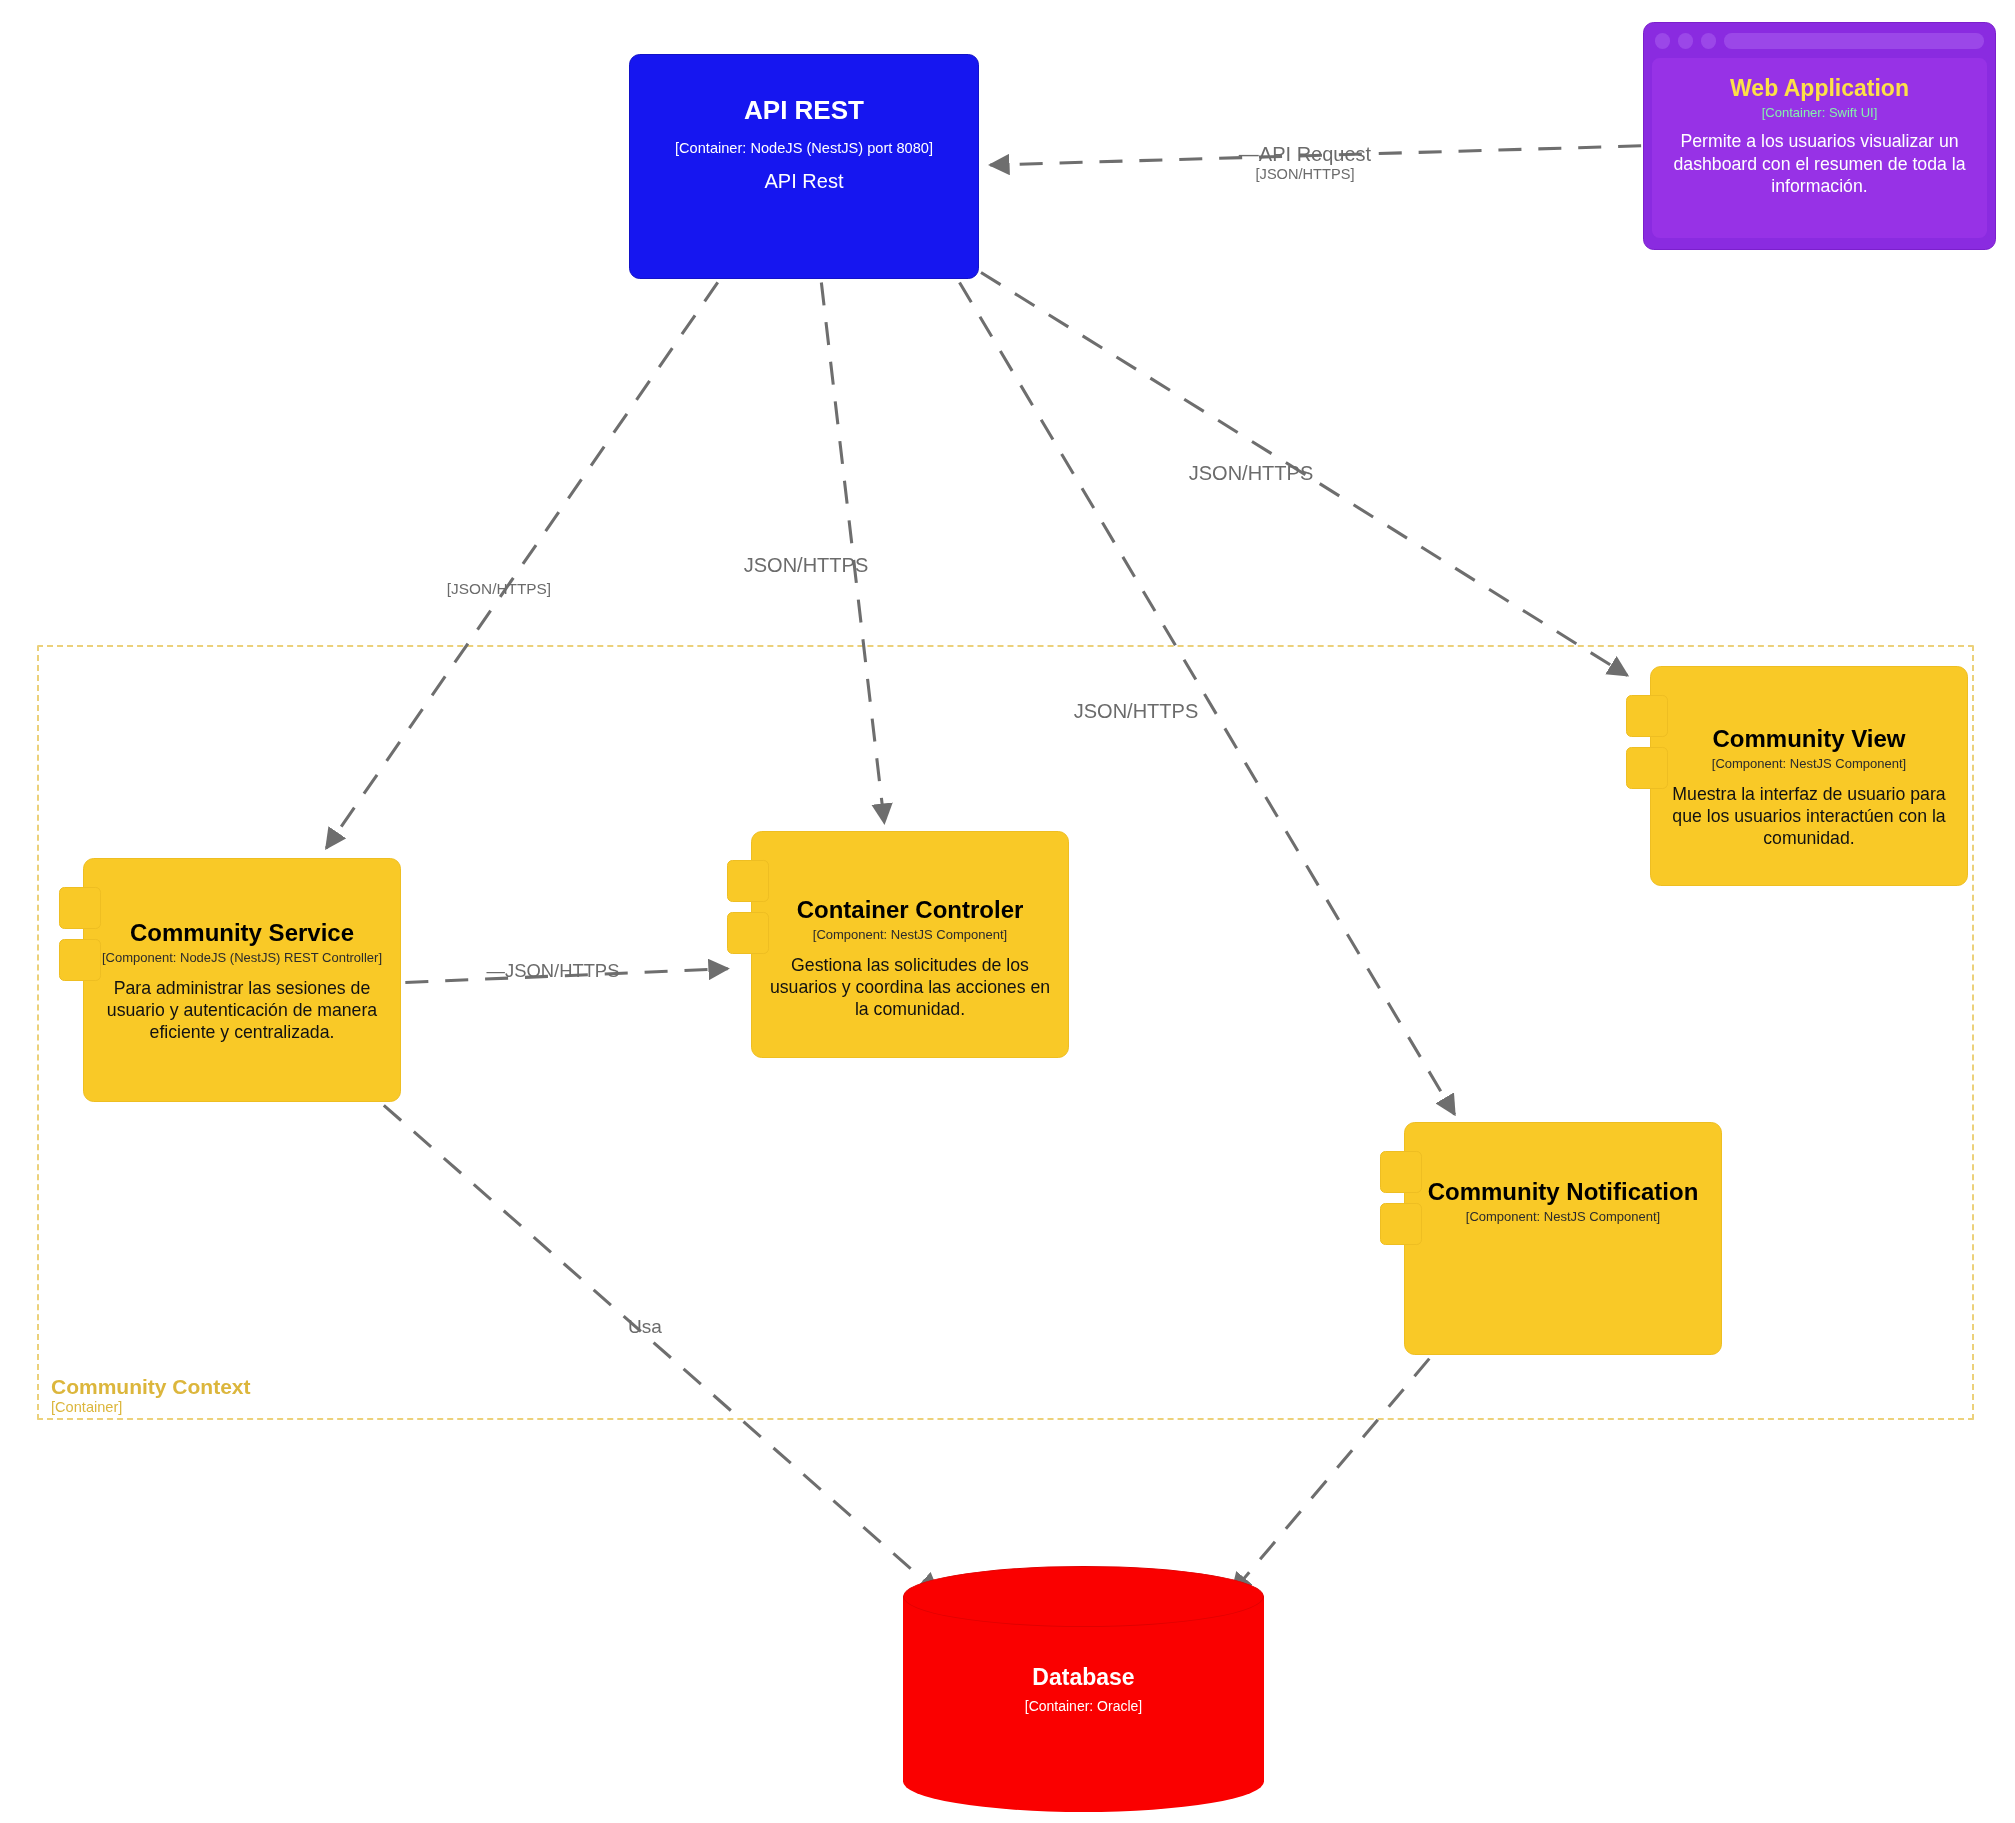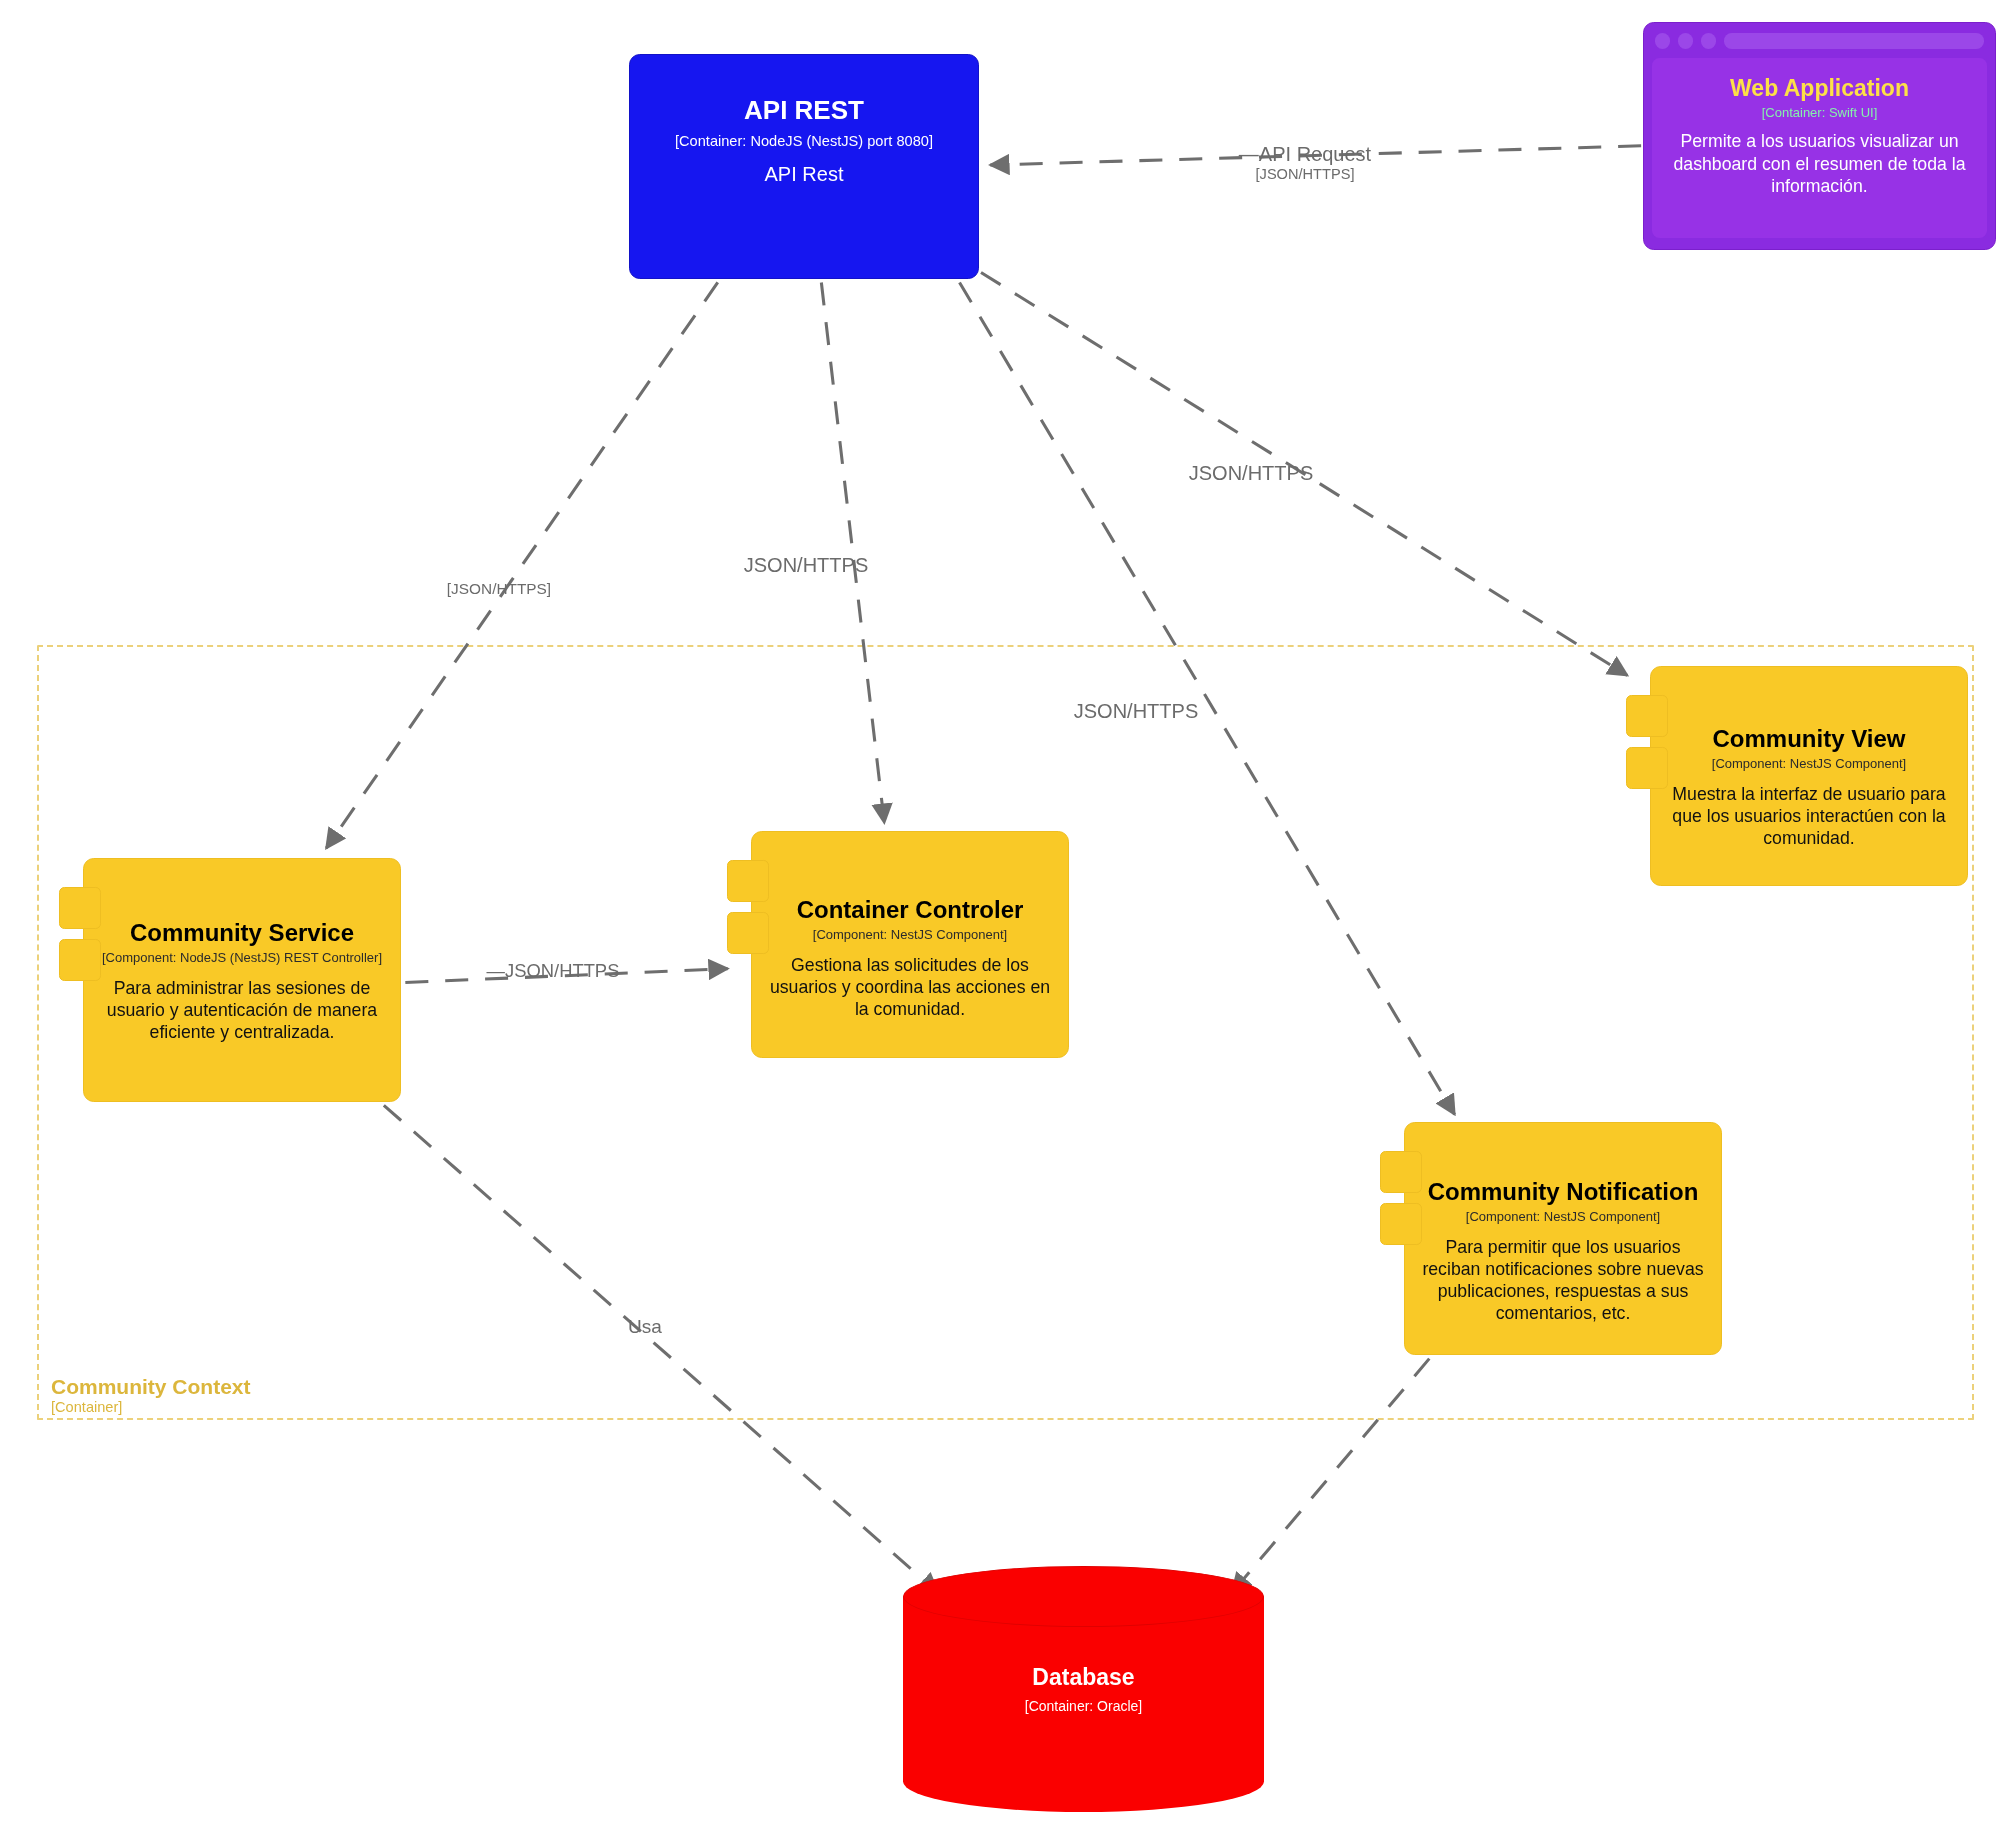--- a/index.html
+++ b/index.html
@@ -272,21 +272,21 @@
     <div class="el-main" style="font-size:18.4px;">—JSON/HTTPS</div>
   </div>
 
   <div class="edge-label" style="left:599px; top:1316px; width:92px;">
     <div class="el-main" style="font-size:19px;">Usa</div>
   </div>
 
   <div class="node api-rest">
     <div class="node-text" style="top:41px;">
       <div class="n-title">API REST</div>
-      <div class="n-tech" style="margin-top:7px;">[Container: NodeJS (NestJS) port 8080]</div>
+      <div class="n-tech" style="margin-top:14px;">[Container: NodeJS (NestJS) port 8080]</div>
       <div class="n-desc" style="margin-top:12.3px;">API Rest</div>
     </div>
   </div>
 
   <div class="node web-app">
     <div class="chrome">
       <span class="dot d1"></span>
       <span class="dot d2"></span>
       <span class="dot d3"></span>
       <span class="urlbar"></span>
@@ -328,21 +328,20 @@
       <div class="n-desc" style="margin-top:10.7px;">Muestra la interfaz de usuario para que los usuarios interactúen con la comunidad.</div>
     </div>
   </div>
 
   <div class="node component community-notification">
     <span class="tab t1"></span>
     <span class="tab t2"></span>
     <div class="node-text" style="top:55px;">
       <div class="n-title">Community Notification</div>
       <div class="n-tech" style="margin-top:4.6px;">[Component: NestJS Component]</div>
-      <div class="n-desc" style="margin-top:10.7px;">Para permitir que los usuarios reciban notificaciones sobre nuevas publicaciones, respuestas a sus comentarios, etc.</div>
     </div>
   </div>
 
   <div class="node database">
     <div class="db-bottom"></div>
     <div class="db-body"></div>
     <div class="db-top"></div>
     <div class="node-text" style="top:98px;">
       <div class="n-title">Database</div>
       <div class="n-tech" style="margin-top:7.7px;">[Container: Oracle]</div>

